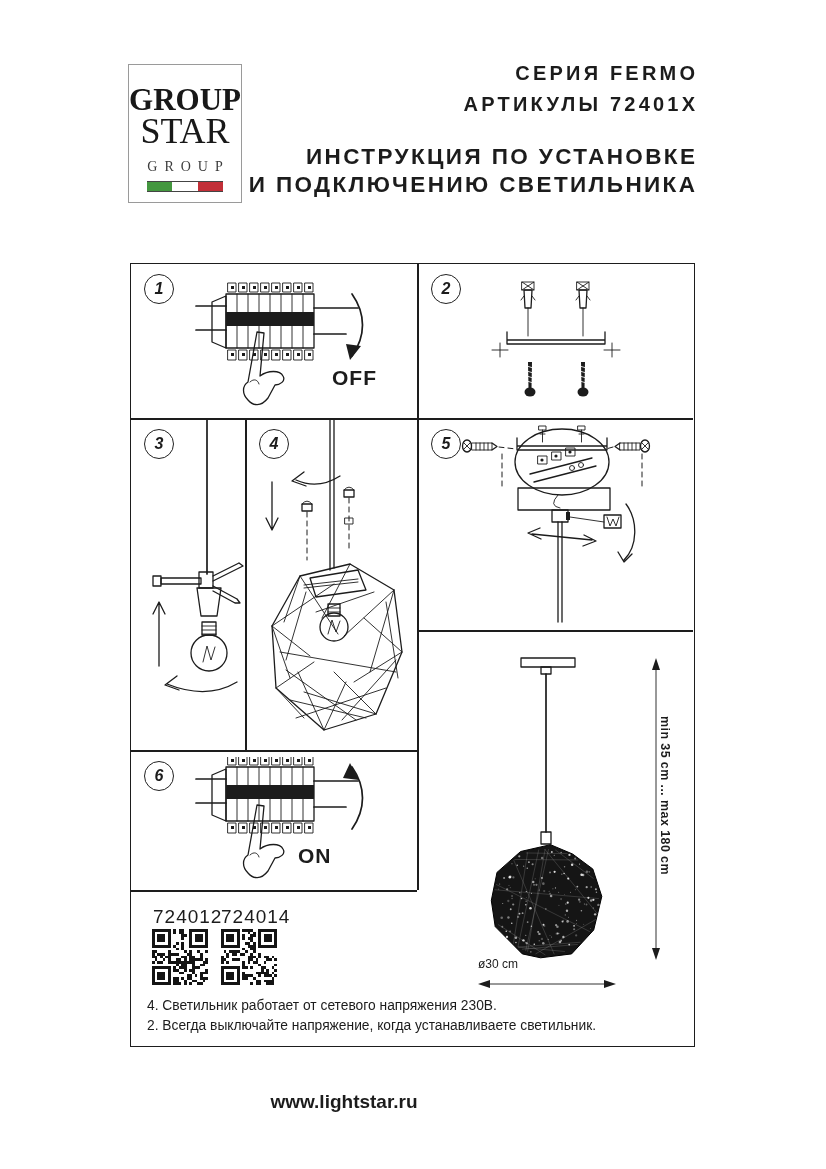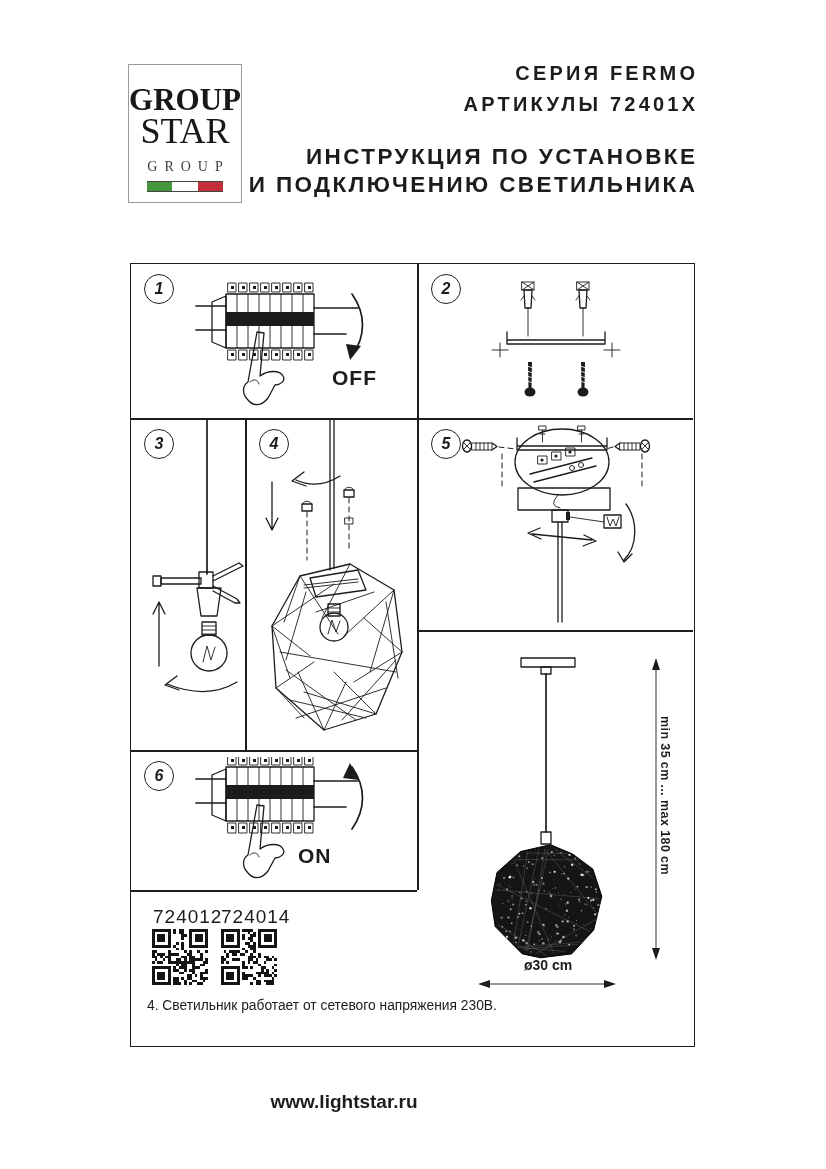--- a/index.html
+++ b/index.html
@@ -27,21 +27,21 @@
   svg .s{stroke:#1c1c1c;stroke-width:1.3;fill:none;stroke-linecap:round;stroke-linejoin:round;}
   svg .thin{stroke-width:0.9;}
   svg .thick{stroke-width:1.7;}
   svg .f{fill:#1c1c1c;stroke:none;}
   svg .dash{stroke-dasharray:5 4;stroke-width:1;}
   
   .qr-label{font-size:19px;font-weight:normal;letter-spacing:1px;}
   
   .dim-v{left:658px;top:716px;height:170px;writing-mode:vertical-rl;
          font-size:12.5px;font-weight:bold;white-space:nowrap;letter-spacing:.4px;}
-  .dim-h{left:478px;top:957px;width:140px;text-align:center;font-size:14px;font-weight:bold;}
+  .dim-h{left:478px;top:957px;width:140px;text-align:left;font-size:12px;font-weight:normal;}
   .notes{left:147px;top:996px;font-size:13.8px;line-height:19.5px;white-space:nowrap;z-index:4;}
   .footer{left:0;top:1091px;width:688px;text-align:center;font-size:19px;font-weight:bold;}
 </style>
 </head>
 <body>
 
 <div class="abs logo-box">
   <div class="logo-light">GROUP</div>
   <div class="logo-star">STAR</div>
   <div class="logo-group">GROUP</div>
@@ -652,15 +652,16 @@
     <path class="s thin" d="M62,344 L192,344"></path>
     <path class="f" d="M58,344 L70,340 L70,348 Z"></path>
     <path class="f" d="M196,344 L184,340 L184,348 Z"></path>
   </g>
 </svg>
 <div class="abs dim-v">min 35 cm ... max 180 cm</div>
 <div class="abs dim-h">ø30 cm</div>
 
 <div class="abs notes">
   <div>4. Светильник работает от сетевого напряжения 230В.</div>
+  <div>2. Всегда выключайте напряжение, когда устанавливаете светильник.</div>
 </div>
 
 <div class="abs footer">www.lightstar.ru</div>
 
 </body></html>

